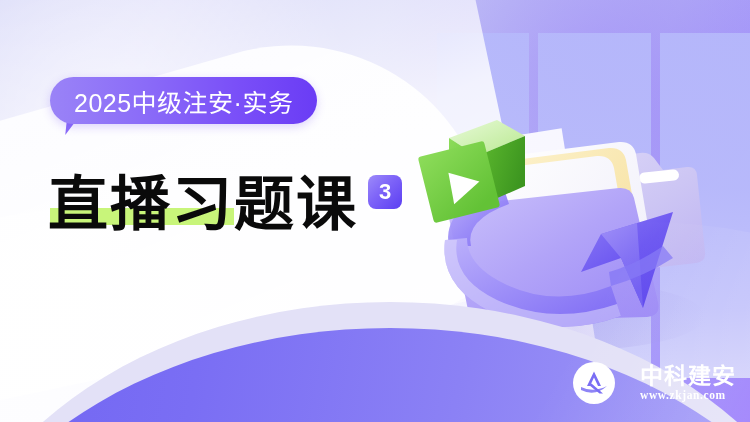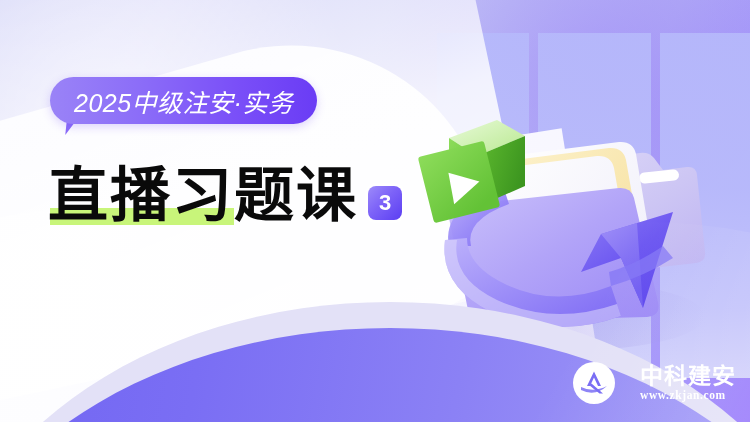--- a/index.html
+++ b/index.html
@@ -150,21 +150,20 @@
     border-radius: 24px;
     background: linear-gradient(90deg, #9a83f7 0%, #8b6cf8 35%, #7a4ff8 70%, #6a3cf5 100%);
     box-shadow: 0 3px 10px rgba(108,70,240,.22);
   }
   .badge-text {
     color: #ffffff;
     font-size: 25px;
     letter-spacing: .5px;
     white-space: nowrap;
     font-family: "Liberation Sans", "DejaVu Sans", sans-serif;
-    font-style: italic;
   }
   .badge-tail {
     position: absolute;
     left: 66px; top: 121px;
     width: 0; height: 0;
     border-left: 9px solid #8a6bf8;
     border-right: 9px solid transparent;
     border-bottom: 14px solid transparent;
     transform: skewX(-6deg);
   }
@@ -177,21 +176,21 @@
   .hl-line {
     position: relative;
     font-family: "Liberation Serif", "DejaVu Serif", serif;
     font-weight: 700;
     color: #0a0a0a;
     font-size: 60px;
     line-height: 1.02;
     letter-spacing: 2px;
     white-space: nowrap;
   }
-  .hl-line.l2 { margin-top: 14px; display: flex; align-items: flex-end; }
+  .hl-line.l2 { margin-top: 23px; display: flex; }
 
   .hl-underline {
     position: absolute;
     left: 2px; top: 56px;
     width: 184px; height: 17px;
     background: #c8f57a;
     z-index: 0;
   }
   .hl-text { position: relative; z-index: 1; }
 

